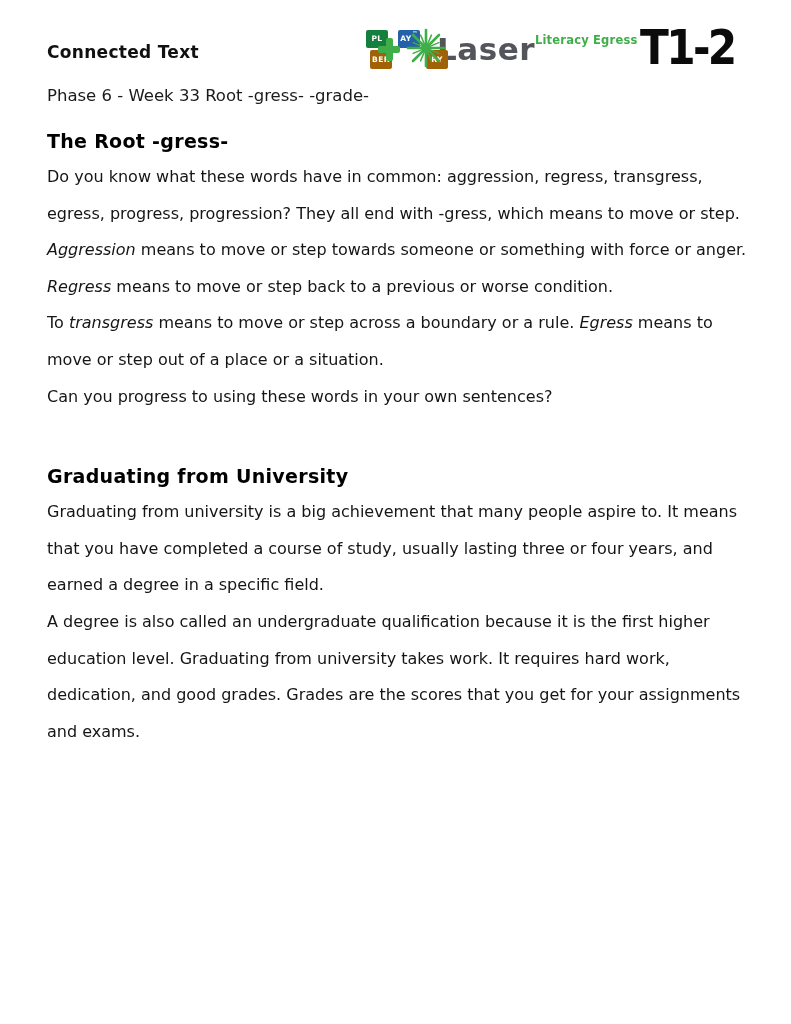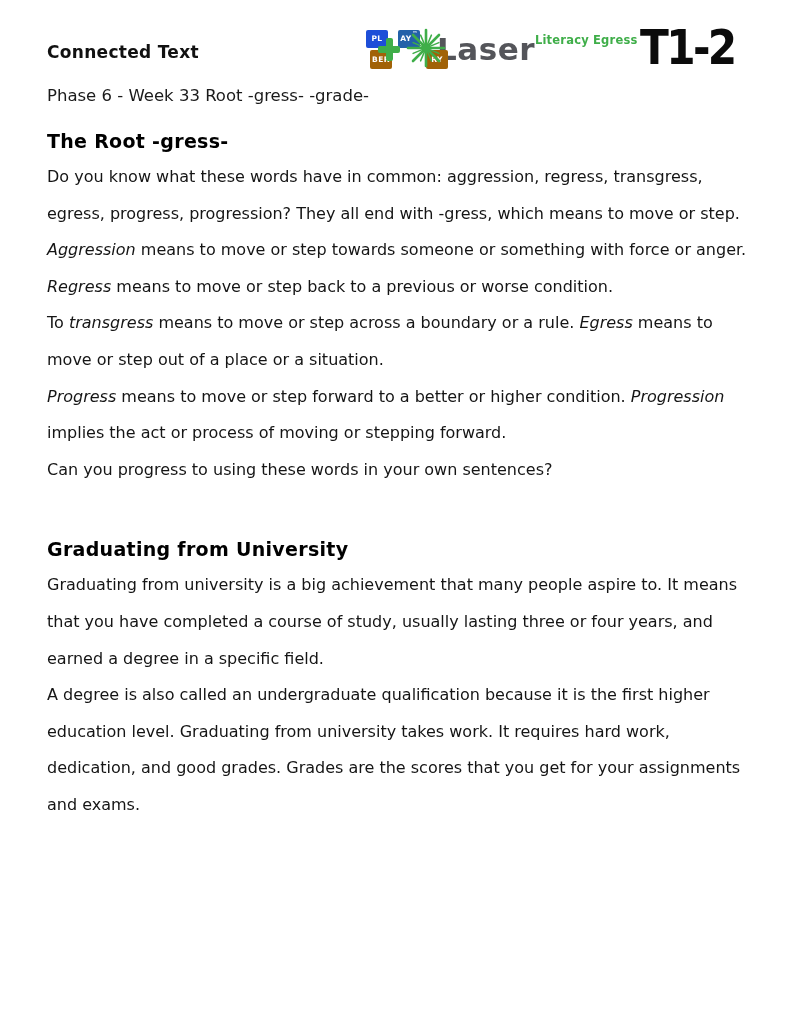--- a/index.html
+++ b/index.html
@@ -19,21 +19,21 @@
 
   
   .logo { position: absolute; top: 27px; right: 44px; display: flex; align-items: center; }
   .puzzle { position: relative; width: 46px; height: 39px; flex: 0 0 auto; }
   .pz {
     position: absolute; width: 22px; height: 18.5px;
     color: #fff; font-size: 7.5px; font-weight: bold;
     display: flex; align-items: center; justify-content: center;
     letter-spacing: 0.4px; border-radius: 2px;
   }
-  .pz.tl { left: 0;  top: 0;  background: #1d4ed8; justify-content: center; }
+  .pz.tl { left: 0;  top: 0;  background: #15803d; justify-content: center; }
   .pz.tr { left: 32px; top: 0; background: #2361a9; }
   .pz.bl { left: 4px;  top: 20.5px; background: #a16207; }
   .pz.br { left: 24px; top: 20.5px; background: #a16207; margin-left: 36px; }
   .tm { font-size: 5px; margin-left: 1px; align-self: flex-start; }
   .knob-v, .knob-h { position: absolute; background: #3fae49; border-radius: 2px; }
   .knob-v { left: 19.5px; top: 8px;  width: 7px;  height: 23px; }
   .knob-h { left: 12px;   top: 16px; width: 22px; height: 7px; }
   .burst { margin: -2px -9px 0 -6px; position: relative; z-index: 2; flex: 0 0 auto; }
   .brandcol { display: flex; flex-direction: row; line-height: 1; }
   .brand { font-size: 31px; font-weight: bold; color: #54555a; letter-spacing: 0.5px; }
@@ -102,21 +102,20 @@
 
   <div class="content">
     <div class="doc-label">Connected Text</div>
     <div class="subtitle">Phase 6 - Week 33 Root -gress- -grade-</div>
 
     <h2 class="sec-title">The Root -gress-</h2>
     <div class="paras">
         <p><span>Do you know what these words have in common: aggression, regress, transgress, egress, progress, progression? They all end with -gress, which means to move or step.</span></p>
         <p><em>Aggression</em><span> means to move or step towards someone or something with force or anger. </span><em>Regress</em><span> means to move or step back to a previous or worse condition.</span></p>
         <p><span>To </span><em>transgress</em><span> means to move or step across a boundary or a rule. </span><em>Egress</em><span> means to move or step out of a place or a situation.</span></p>
-        <p><em>Progress</em><span> means to move or step forward to a better or higher condition. </span><em>Progression</em><span> implies the act or process of moving or stepping forward.</span></p>
         <p><span>Can you progress to using these words in your own sentences?</span></p>
       </div>
 
     <h2 class="sec-title second">Graduating from University</h2>
     <div class="paras">
         <p><span>Graduating from university is a big achievement that many people aspire to. It means that you have completed a course of study, usually lasting three or four years, and earned a degree in a specific field.</span></p>
         <p><span>A degree is also called an undergraduate qualification because it is the first higher education level. Graduating from university takes work. It requires hard work, dedication, and good grades. Grades are the scores that you get for your assignments and exams.</span></p>
       </div>
 
   </div>

